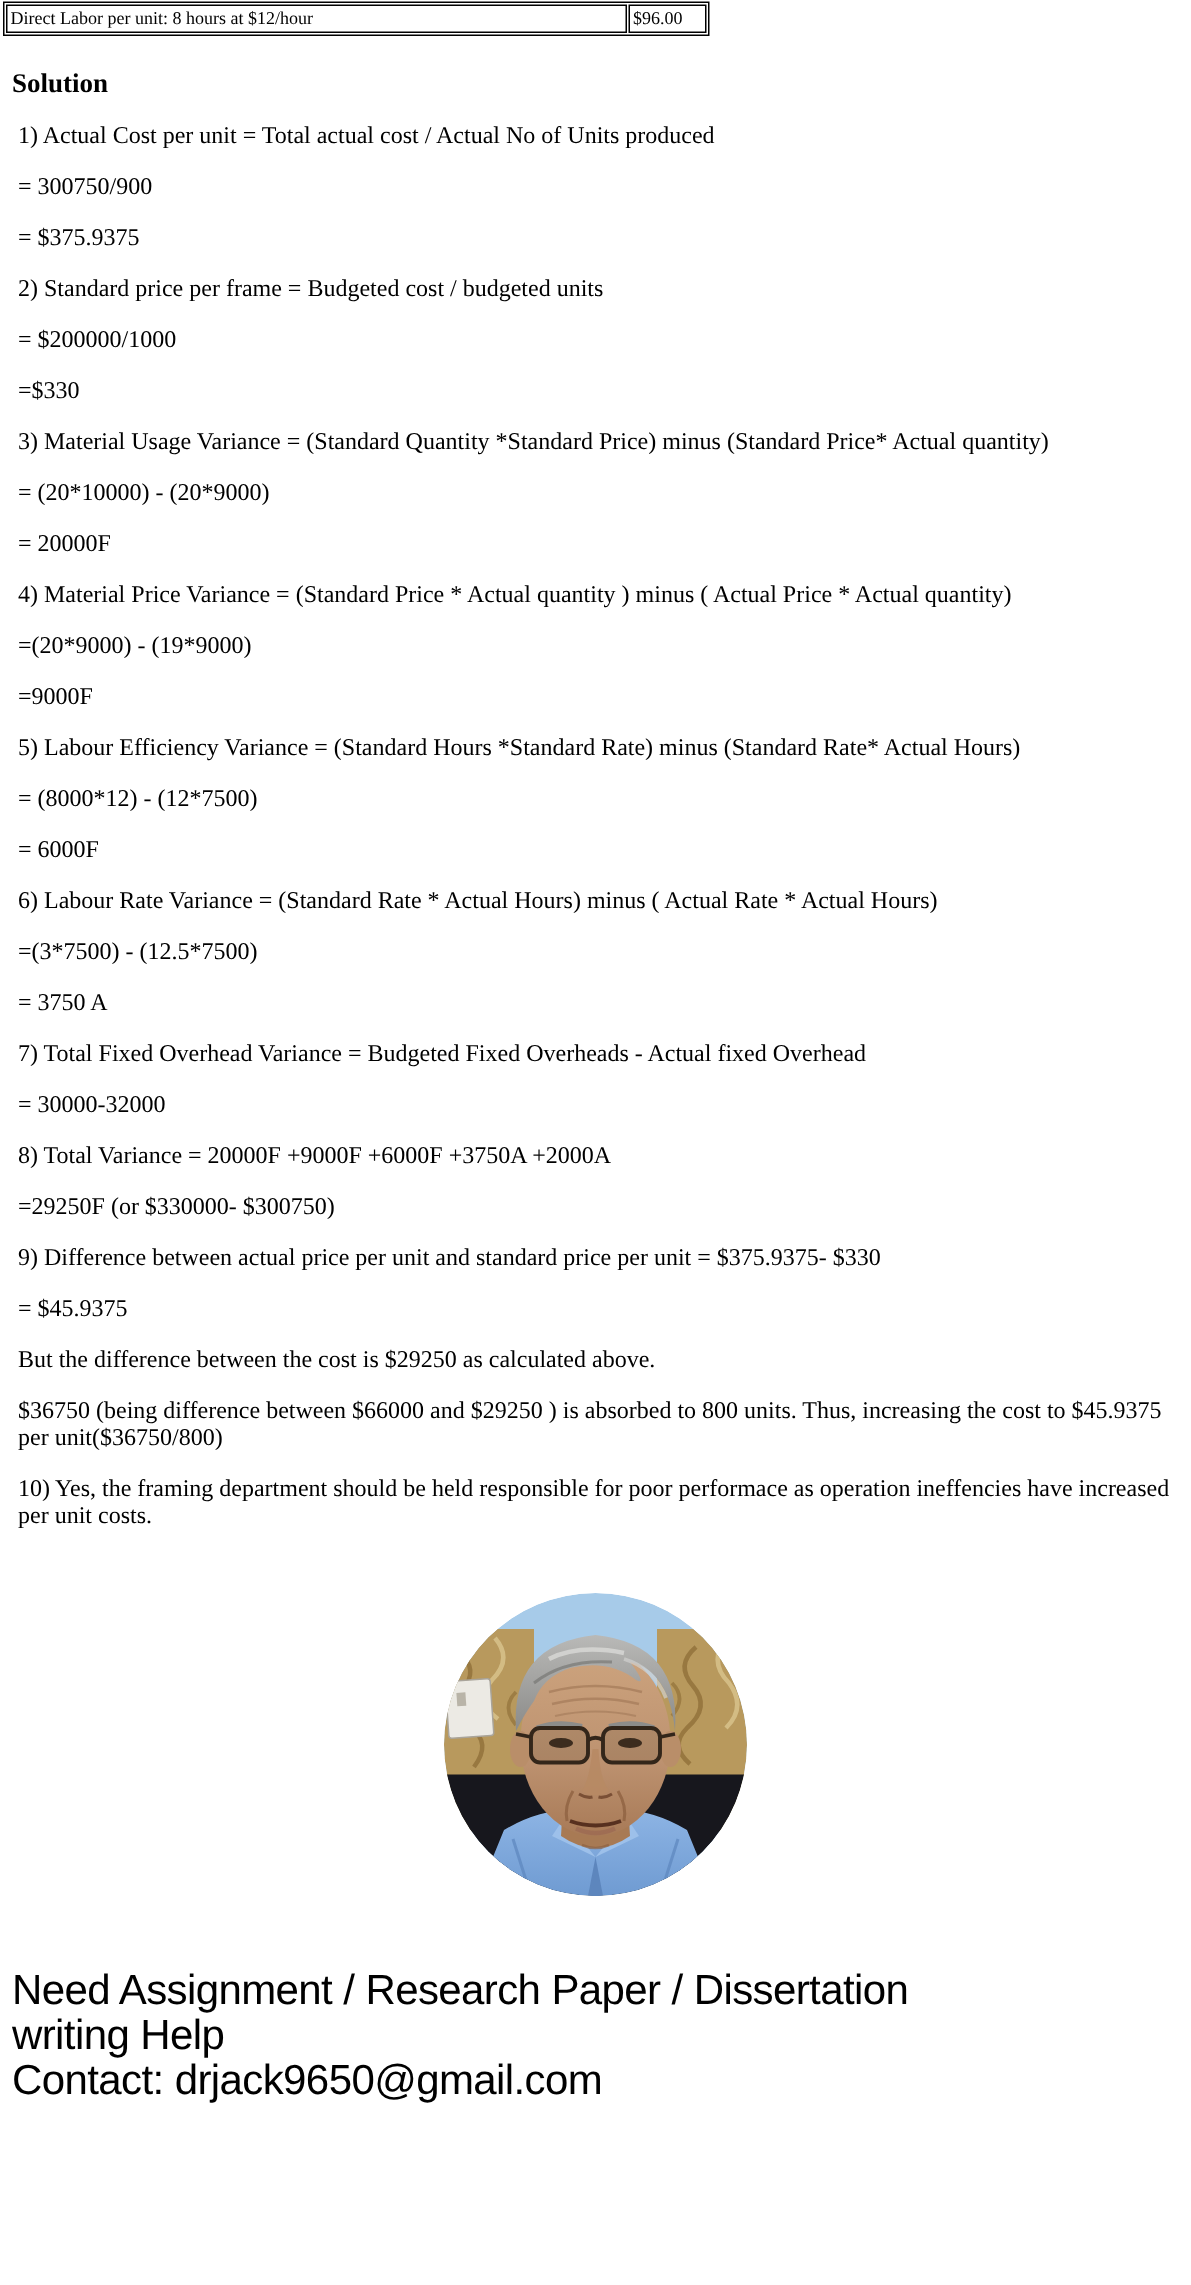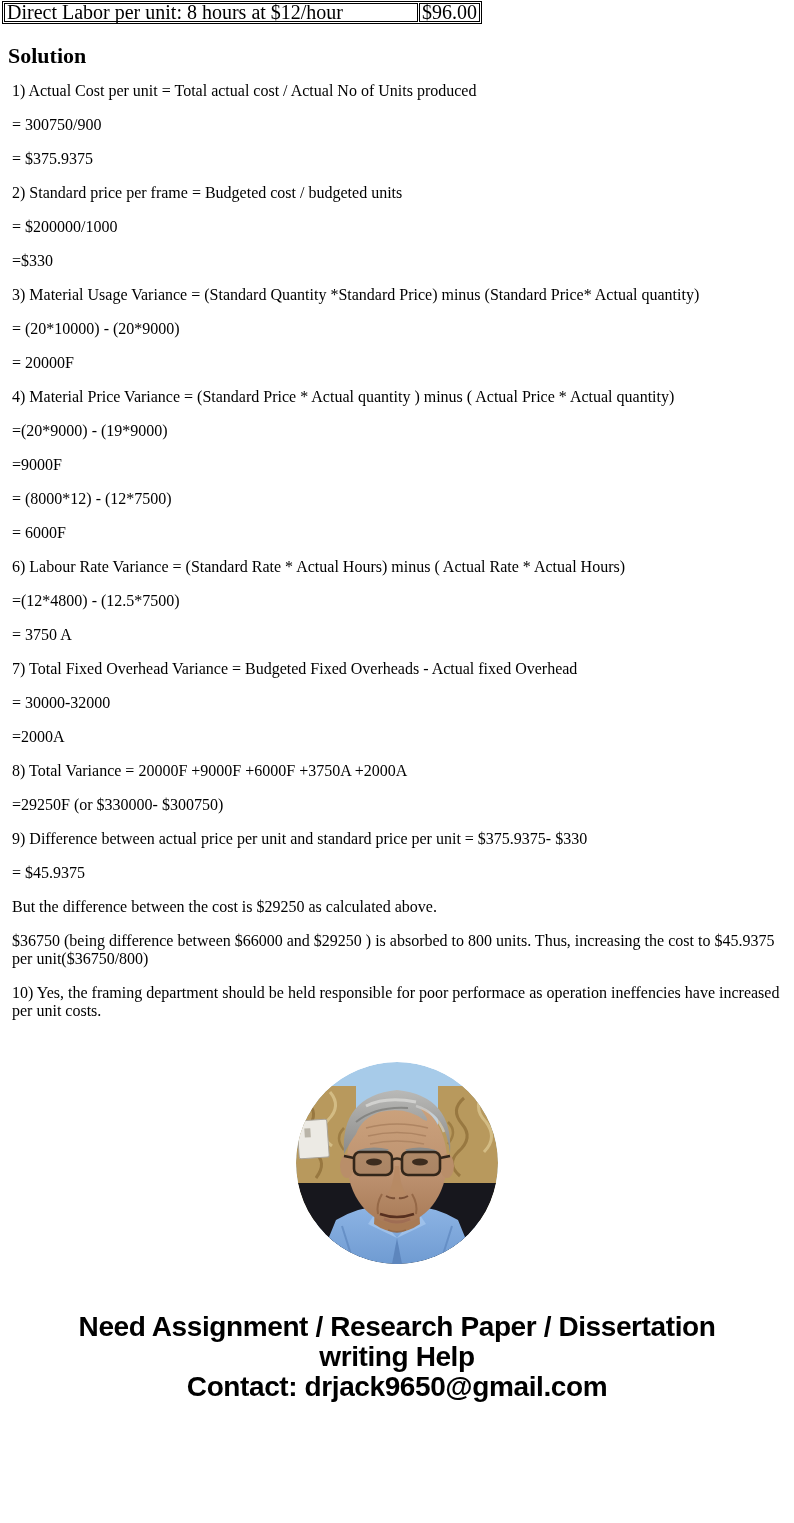--- a/index.html
+++ b/index.html
@@ -17,30 +17,30 @@
   .cost-table {
     border-collapse: separate;
     border-spacing: 1px;
     border: 1px solid #000;
     margin: 1px 0 0 2px;
   }
   .cost-table td {
     border: 1px solid #000;
     padding: 0 2px;
     line-height: 17px;
-    font-size: 20px;
+    font-size: 12px;
     white-space: nowrap;
   }
   .cost-table td.desc { width: 408px; }
   .cost-table td.val  { width: 46px;  }
 
   
   .solution-heading {
     font-family: "Liberation Serif", serif;
-    font-size: 22px;
+    font-size: 18px;
     font-weight: bold;
     margin: 21px 8px 16px 8px;
     line-height: 21px;
   }
   .solution p {
     margin: 16px 12px;
     line-height: 18px;
   }
 
   
@@ -54,23 +54,23 @@
     height: 202px;
     border-radius: 50%;
     overflow: hidden;
     vertical-align: top;
   }
   .avatar svg { display: block; }
 
   
   .footer-heading {
     margin: 48px 8px 20px 8px;
-    text-align: center;
+    text-align: left;
     font-family: "Liberation Sans", sans-serif;
-    font-weight: bold;
+    font-weight: normal;
     font-size: 28px;
     line-height: 30px;
     letter-spacing: -0.4px;
     color: #000;
   }
   .footer-heading span { display: block; }
 </style>
 </head>
 <body>
 
@@ -91,28 +91,28 @@
   <p>= $375.9375</p>
   <p>2) Standard price per frame = Budgeted cost / budgeted units</p>
   <p>= $200000/1000</p>
   <p>=$330</p>
   <p>3) Material Usage Variance = (Standard Quantity *Standard Price) minus (Standard Price* Actual quantity)</p>
   <p>= (20*10000) - (20*9000)</p>
   <p>= 20000F</p>
   <p>4) Material Price Variance = (Standard Price * Actual quantity ) minus ( Actual Price * Actual quantity)</p>
   <p>=(20*9000) - (19*9000)</p>
   <p>=9000F</p>
+  <p>5) Labour Efficiency Variance = (Standard Hours *Standard Rate) minus (Standard Rate* Actual Hours)</p>
   <p>= (8000*12) - (12*7500)</p>
   <p>= 6000F</p>
   <p>6) Labour Rate Variance = (Standard Rate * Actual Hours) minus ( Actual Rate * Actual Hours)</p>
-  <p>=(12*4800) - (12.5*7500)</p>
+  <p>=(3*7500) - (12.5*7500)</p>
   <p>= 3750 A</p>
   <p>7) Total Fixed Overhead Variance = Budgeted Fixed Overheads - Actual fixed Overhead</p>
   <p>= 30000-32000</p>
-  <p>=2000A</p>
   <p>8) Total Variance = 20000F +9000F +6000F +3750A +2000A</p>
   <p>=29250F (or $330000- $300750)</p>
   <p>9) Difference between actual price per unit and standard price per unit = $375.9375- $330</p>
   <p>= $45.9375</p>
   <p>But the difference between the cost is $29250 as calculated above.</p>
   <p>$36750 (being difference between $66000 and $29250 ) is absorbed to 800 units. Thus, increasing the cost to $45.9375 per unit($36750/800)</p>
   <p>10) Yes, the framing department should be held responsible for poor performace as operation ineffencies have increased per unit costs.</p>
 </div>
 
 <div class="avatar-wrap">

